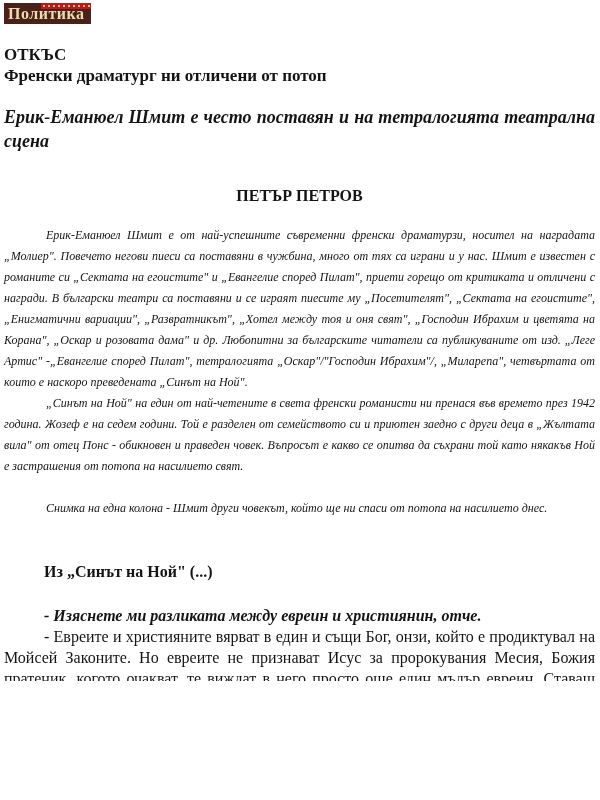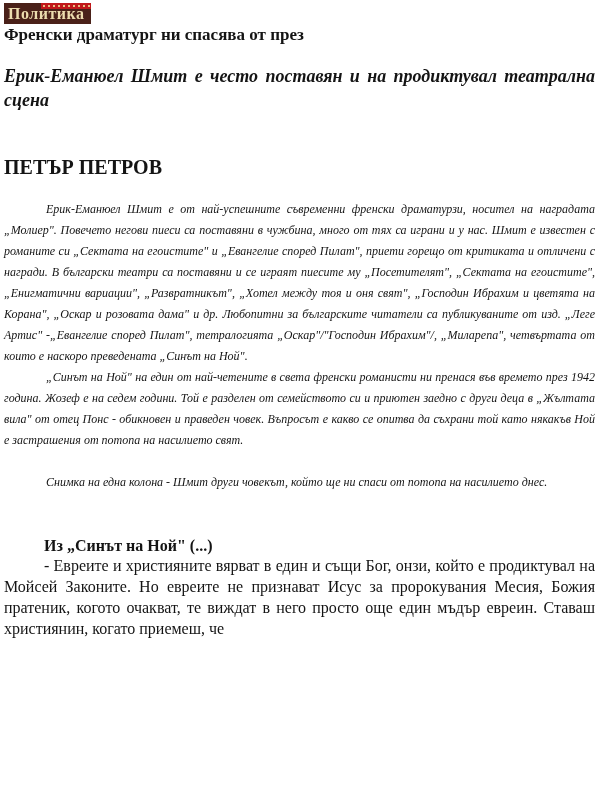--- a/index.html
+++ b/index.html
@@ -60,22 +60,23 @@
   .subtitle {
     font-weight: bold;
     font-style: italic;
     font-size: 18px;
     line-height: 24px;
     margin-top: 19px;
     text-align: justify;
   }
   .author {
     font-weight: bold;
-    font-size: 20px;
-    margin-top: 44px;
+    font-size: 16px;
+    margin-top: 34px;
+    text-align: center;
   }
   .body-par {
     font-style: italic;
     font-size: 12px;
     line-height: 21px;
     text-align: justify;
     text-indent: 42px;
     margin: 0;
   }
   .first-par { margin-top: 20px; }
@@ -107,27 +108,29 @@
 <body>
 
 <div class="page">
 
   <div class="logo">
     <span class="logo-banner"></span>
     <span class="logo-text">Политика</span>
   </div>
 
 
-  <div class="headline">Френски драматург ни спасява от през</div>
+  <div class="kicker">ОТКЪС</div>
+  <div class="headline">Френски драматург ни отличени от потоп</div>
 
-  <div class="subtitle">Ерик-Еманюел Шмит е често поставян и на продиктувал театрална сцена</div>
+  <div class="subtitle">Ерик-Еманюел Шмит е често поставян и на тетралогията театрална сцена</div>
 
   <div class="author">ПЕТЪР ПЕТРОВ</div>
 
   <p class="body-par first-par">Ерик-Еманюел Шмит е от най-успешните съвременни френски драматурзи, носител на наградата „Молиер". Повечето негови пиеси са поставяни в чужбина, много от тях са играни и у нас. Шмит е известен с романите си „Сектата на егоистите" и „Евангелие според Пилат", приети горещо от критиката и отличени с награди. В български театри са поставяни и се играят пиесите му „Посетителят", „Сектата на егоистите", „Енигматични вариации", „Развратникът", „Хотел между тоя и оня свят", „Господин Ибрахим и цветята на Корана", „Оскар и розовата дама" и др. Любопитни за българските читатели са публикуваните от изд. „Леге Артис" -„Евангелие според Пилат", тетралогията „Оскар"/"Господин Ибрахим"/, „Миларепа", четвъртата от които е наскоро преведената „Синът на Ной".</p>
   <p class="body-par">„Синът на Ной" на един от най-четените в света френски романисти ни пренася във времето през 1942 година. Жозеф е на седем години. Той е разделен от семейството си и приютен заедно с други деца в „Жълтата вила" от отец Понс - обикновен и праведен човек. Въпросът е какво се опитва да съхрани той като някакъв Ной е застрашения от потопа на насилието свят.</p>
   <p class="body-par caption">Снимка на една колона - Шмит други човекът, който ще ни спаси от потопа на насилието днес.</p>
 
   <div class="excerpt-heading">Из „Синът на Ной" (...)</div>
 
+  <p class="dialogue-q">- Изяснете ми разликата между евреин и християнин, отче.</p>
   <p class="dialogue-a">- Евреите и християните вярват в един и същи Бог, онзи, който е продиктувал на Мойсей Законите. Но евреите не признават Исус за пророкувания Месия, Божия пратеник, когото очакват, те виждат в него просто още един мъдър евреин. Ставаш християнин, когато приемеш, че</p>
 
 </div>
 
 </body></html>

